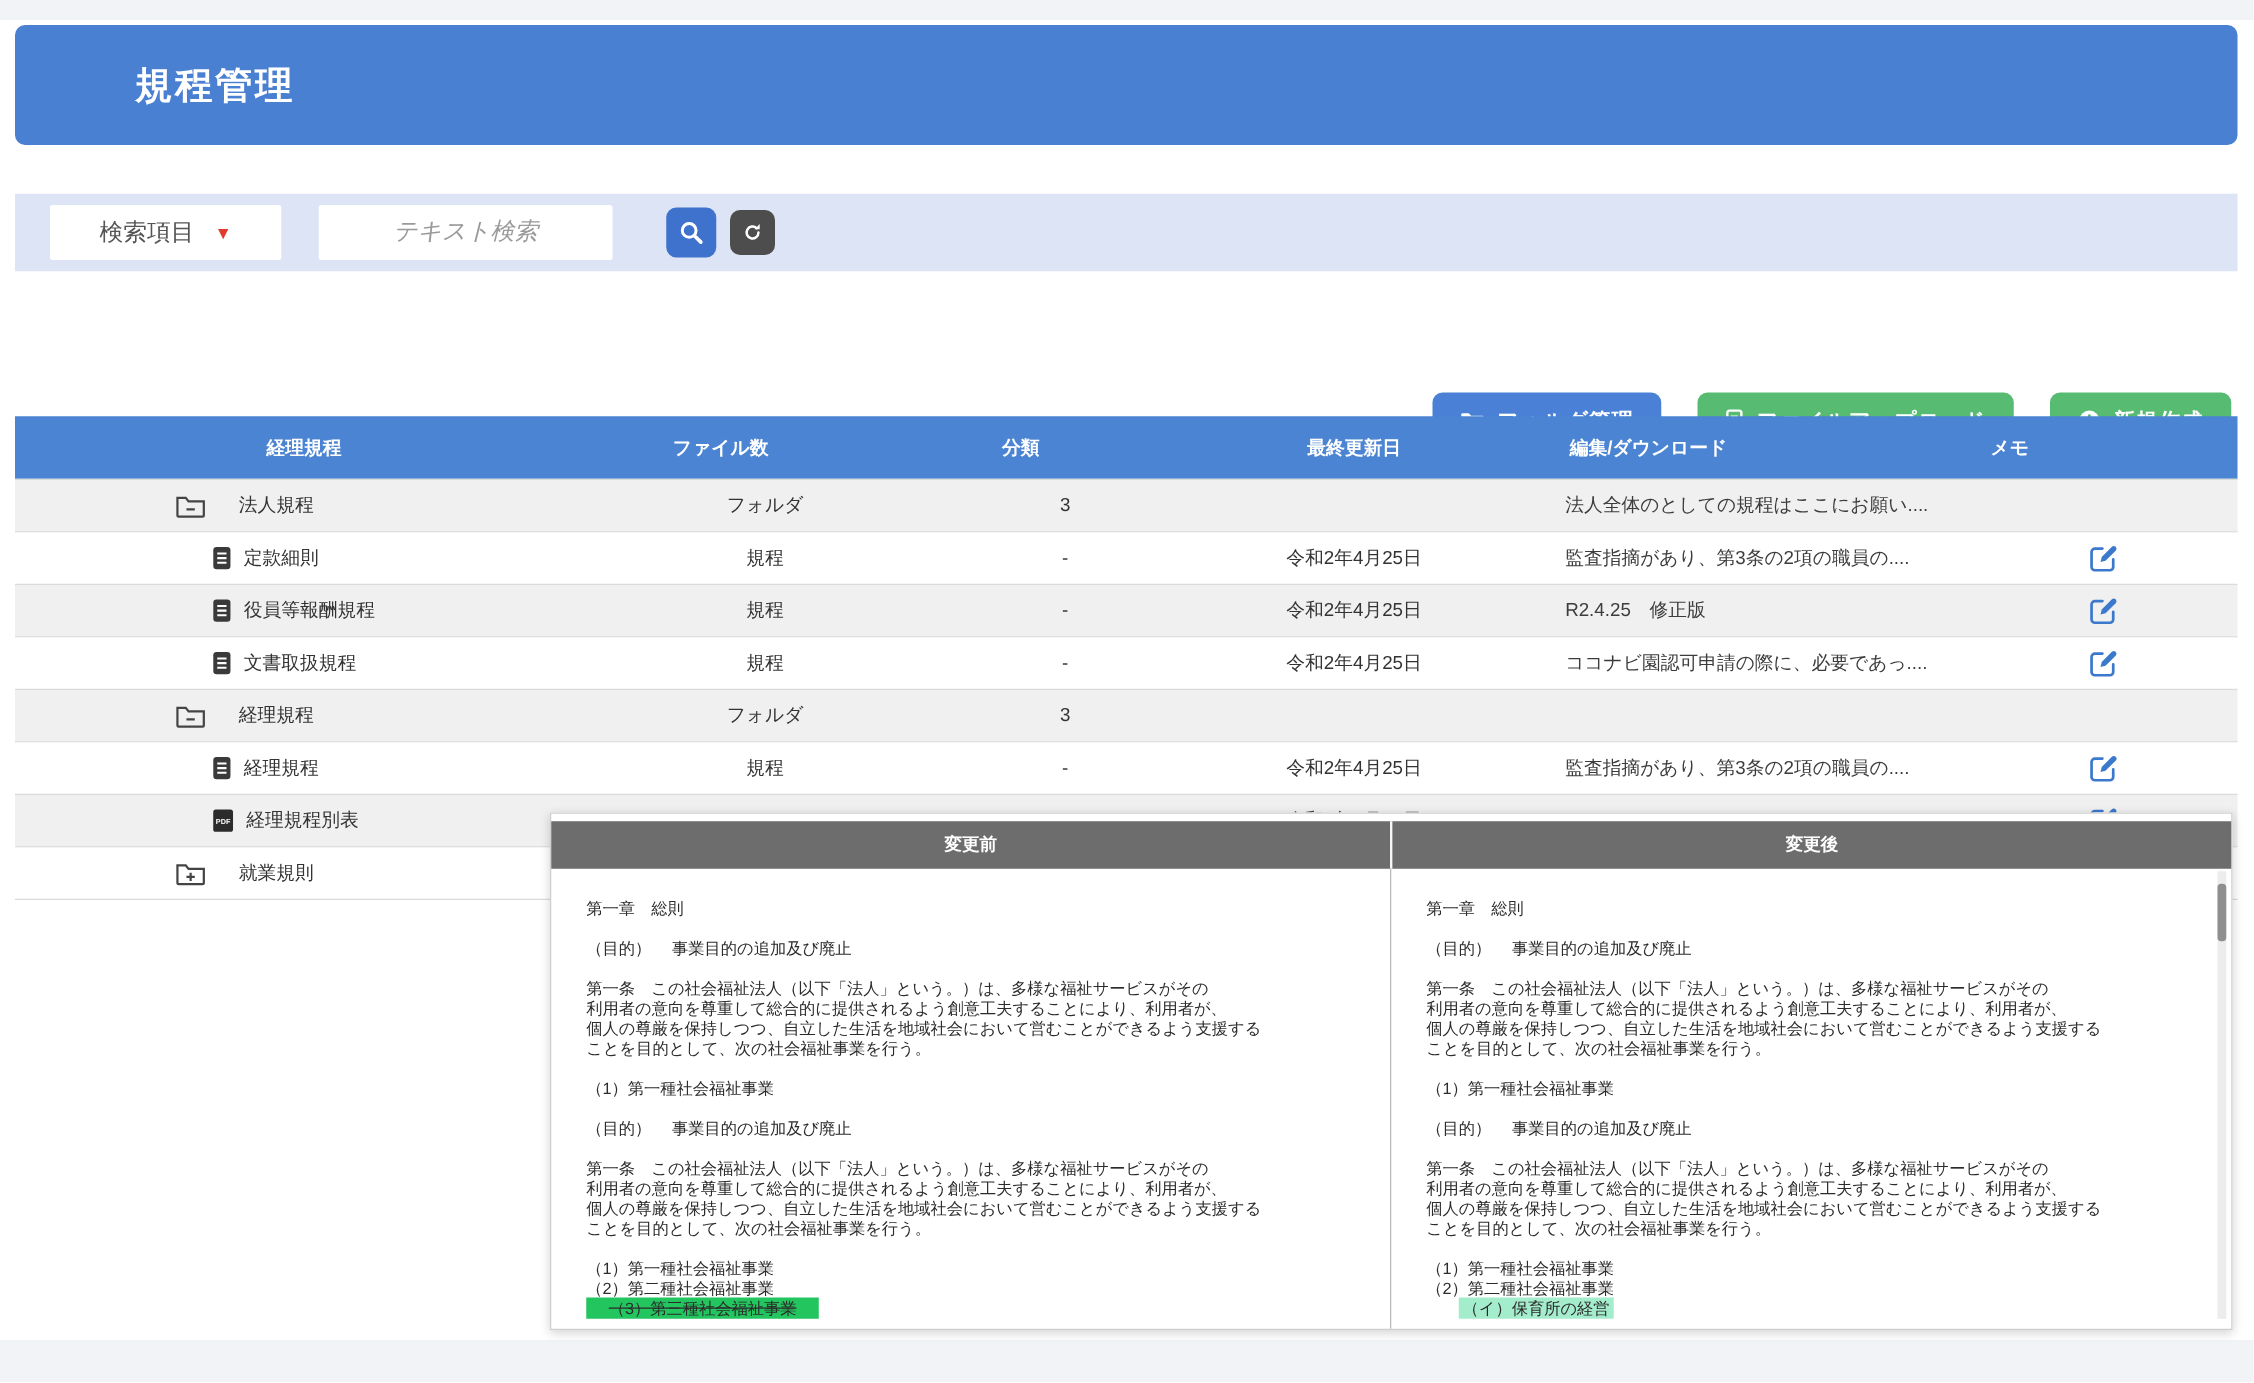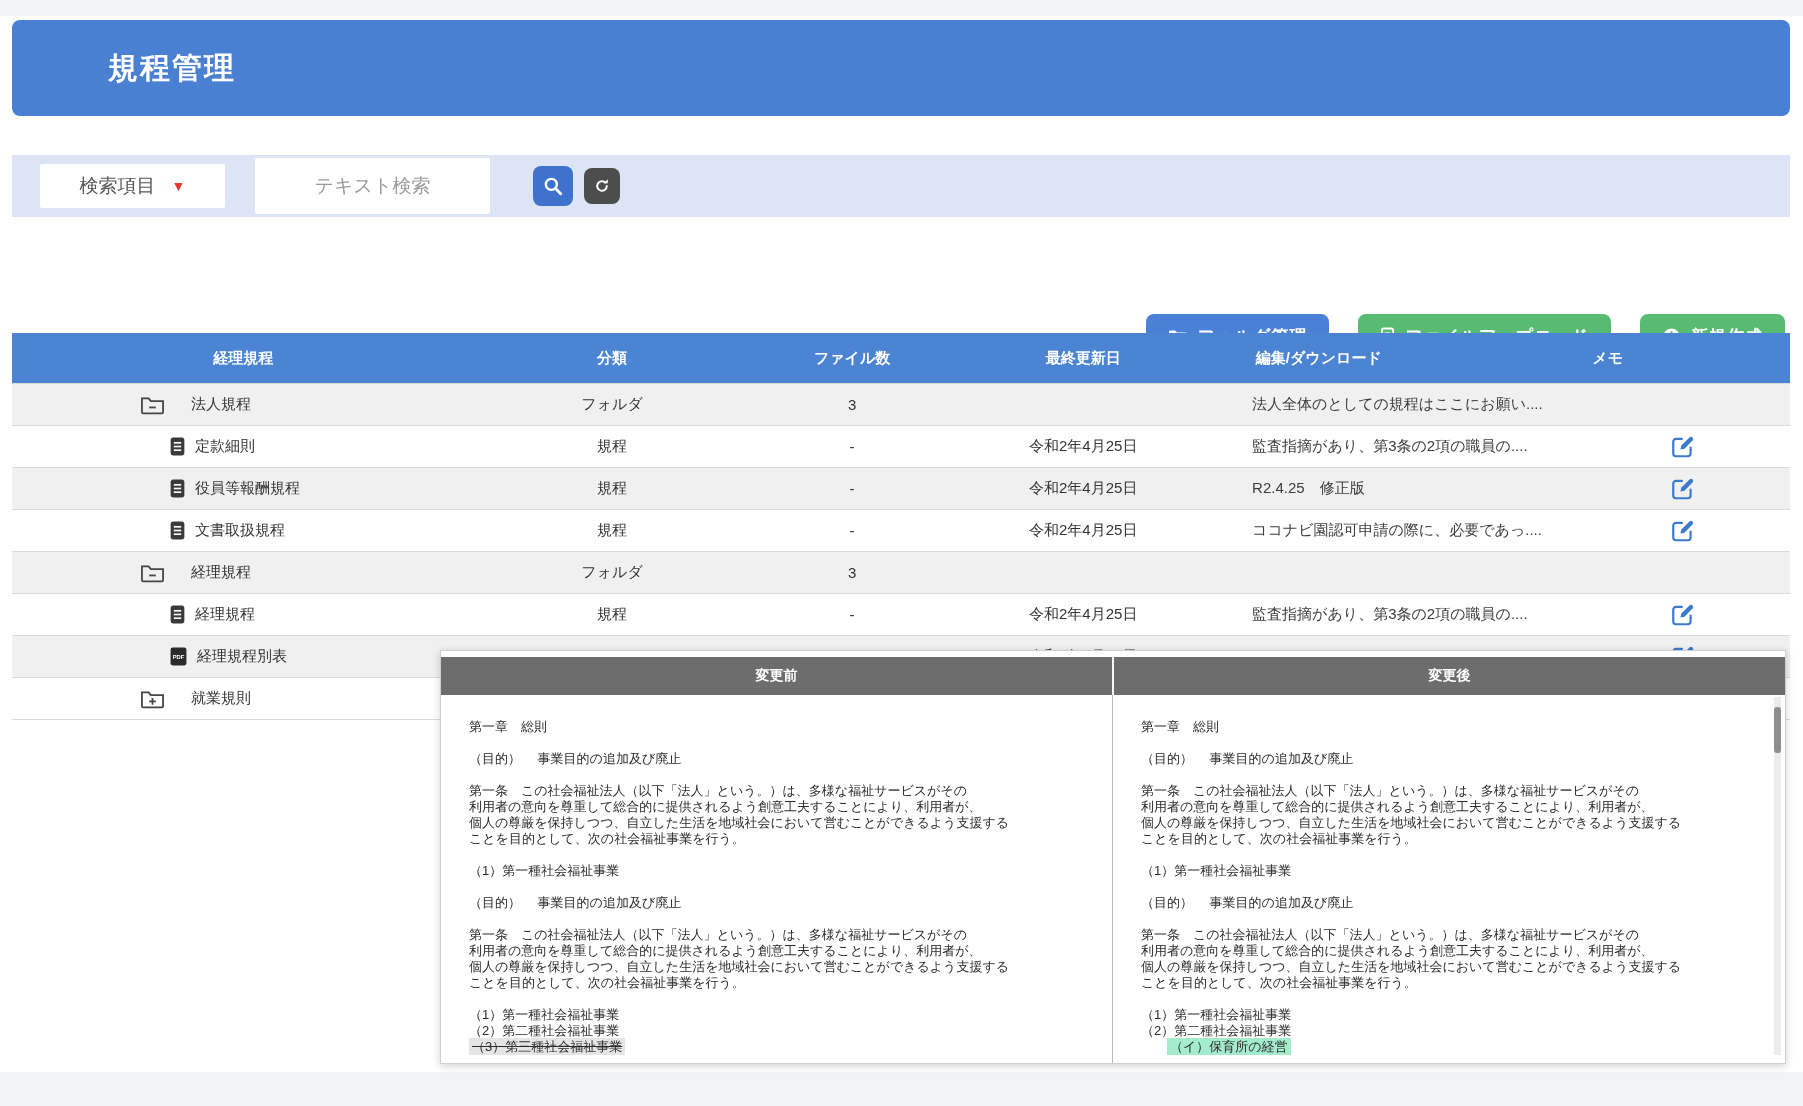--- a/index.html
+++ b/index.html
@@ -25,23 +25,24 @@
     background:#dce4f5; display:flex; align-items:center; padding-left:28px;
   }
   .search-dropdown {
     width:185px; height:44px; background:#fff; border-radius:2px;
     display:flex; align-items:center; justify-content:center; gap:16px;
     margin-right:30px; cursor:pointer;
   }
   .search-dropdown .label { font-size:19px; color:#555; }
   .search-dropdown .caret { color:#e23a2c; font-size:14px; line-height:1; }
   .search-input {
-    width:235px; height:56px; border:none; border-radius:2px; background:#fff;
+    width:235px; height:44px; border:none; border-radius:2px; background:#fff;
     font-size:19px; text-align:center; color:#333; outline:none; margin-right:43px;
     font-family:"Liberation Sans","DejaVu Sans",sans-serif;
+    font-style:italic;
   }
   .search-input::placeholder { color:#9a9a9a; }
   .icon-btn { border:none; cursor:pointer; display:flex; align-items:center; justify-content:center; padding:0; }
   .search-btn { width:40px; height:40px; border-radius:8px; background:#3e72cc; margin-right:11px; }
   .refresh-btn { width:36px; height:36px; border-radius:8px; background:#4d4d4d; }
 
   
   .actions-row { position:absolute; top:274px; right:18px; display:flex; gap:29px;margin-top:40px; }
   .btn {
     height:44px; border:none; border-radius:8px; cursor:pointer;
@@ -80,21 +81,21 @@
   .diff-header { display:flex; height:38px; }
   .diff-header .hcell {
     flex:1; background:#6d6d6d; color:#fff; font-weight:bold; font-size:14px;
     display:flex; align-items:center; justify-content:center;
   }
   .diff-header .hcell:first-child { border-right:2px solid #f7f7f7;font-family:Liberation Serif, serif; }
   .diff-body { display:flex; height:368px; }
   .diff-col { width:50%; height:100%; padding:24px 28px 10px 28px; font-size:13px; line-height:16px; color:#2b2b2b; position:relative; overflow:hidden; }
   .diff-col.before { border-right:1px solid #b9b9b9; }
   .para { margin-bottom:16px; }
-  .mark-del { background:#e5e5e5; text-decoration:line-through; padding:1px 3px;margin-top:37px; }
+  .mark-del { background:#22c55e; text-decoration:line-through; padding:1px 18px;margin-top:37px; }
   .mark-add { background:#a4edcc; padding:1px 3px; }
   .scrollbar-track {
     position:absolute; right:4px; top:2px; bottom:8px; width:7px; background:#ececec;
   }
   .scrollbar-thumb { position:absolute; top:10px; left:0; width:7px; height:46px; background:#8f8f8f; border-radius:3px; }
 </style>
 </head>
 <body>
 
 <div class="top-strip"></div>
@@ -155,22 +156,22 @@
         <path d="M10 5.8V14.2 M5.8 10H14.2" stroke="#57bb72" stroke-width="2.4" stroke-linecap="round"></path>
       </svg>
     </span>
     <span>新規作成</span>
   </button>
 </div>
 
 <div class="file-table">
   <div class="thead">
     <div class="c c1">経理規程</div>
+    <div class="c c3">ファイル数</div>
     <div class="c c2">分類</div>
-    <div class="c c3">ファイル数</div>
     <div class="c c4">最終更新日</div>
     <div class="c c6">編集/ダウンロード</div>
     <div class="c c5">メモ</div>
   </div>
   <div class="tbody">
   <div class="trow is-folder">
     <div class="c c1">
       <span class="row-icon show">
         <svg width="25" height="20" viewBox="0 0 22 18">
           <path d="M1.5 3h6l2 2.5h11v10a1 1 0 0 1-1 1h-17a1 1 0 0 1-1-1z" fill="none" stroke="#444" stroke-width="1.6"></path>

